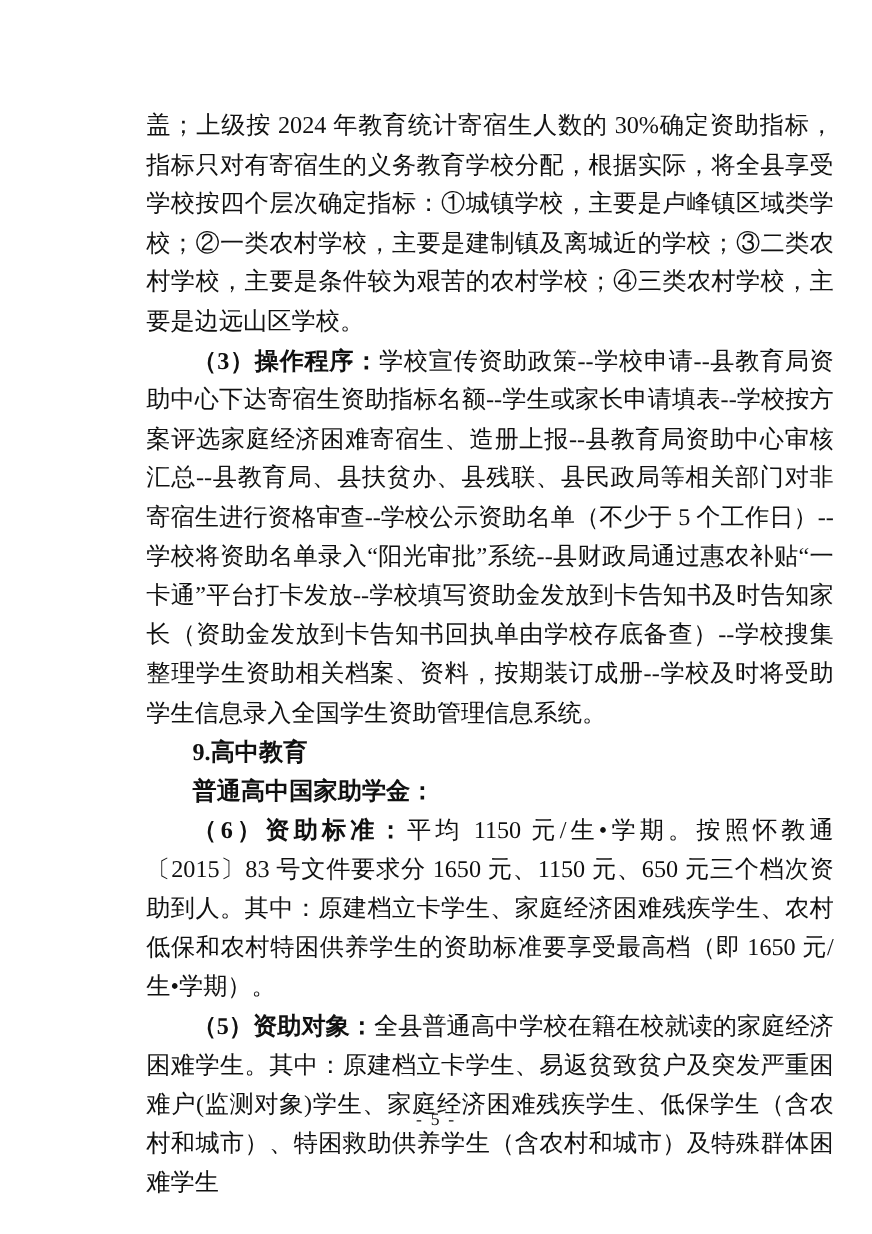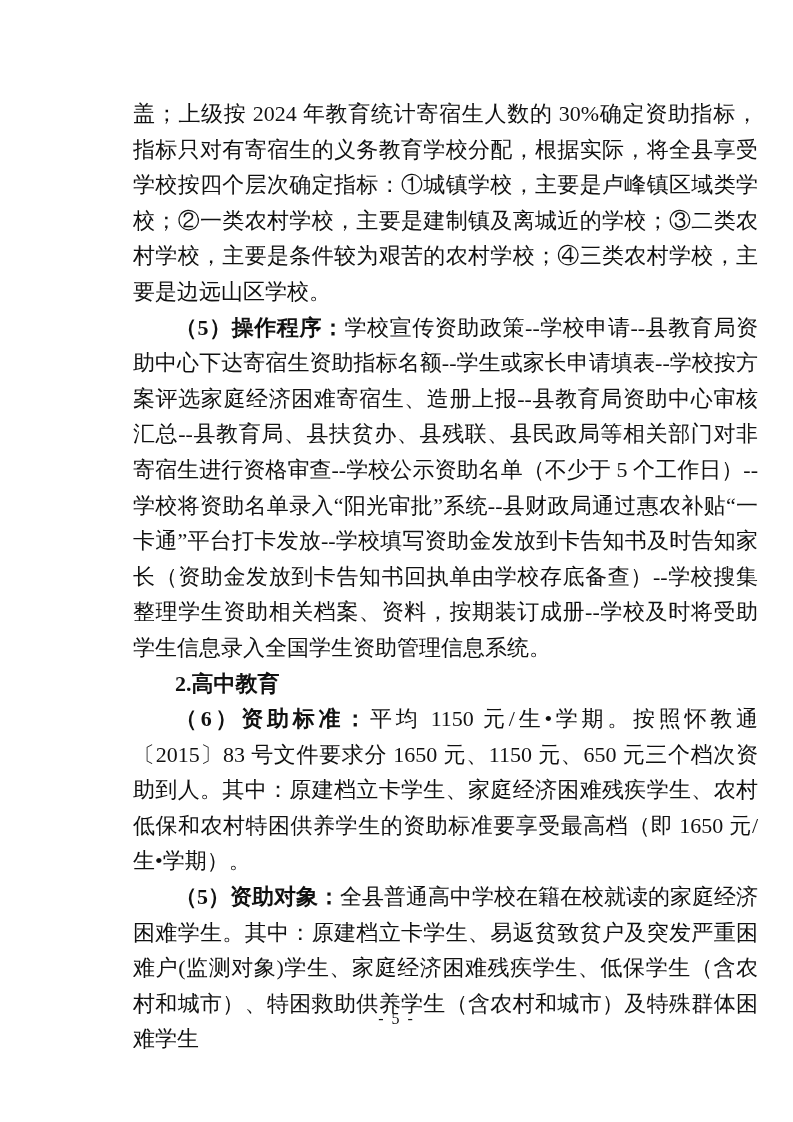--- a/index.html
+++ b/index.html
@@ -56,24 +56,25 @@
   }
 </style>
 </head>
 <body>
 
 <div class="page">
   <div class="content">
 
     <p class="para no-indent"><span>盖；上级按 2024 年教育统计寄宿生人数的 30%确定资助指标，指标只对有寄宿生的义务教育学校分配，根据实际，将全县享受学校按四个层次确定指标：①城镇学校，主要是卢峰镇区域类学校；②一类农村学校，主要是建制镇及离城近的学校；③二类农村学校，主要是条件较为艰苦的农村学校；④三类农村学校，主要是边远山区学校。</span></p>
 
-    <p class="para"><span class="lead">（5）操作程序：</span><span>学校宣传资助政策--学校申请--县教育局资助中心下达寄宿生资助指标名额--学生或家长申请填表--学校按方案评选家庭经济困难寄宿生、造册上报--县教育局资助中心审核汇总--县教育局、县扶贫办、县残联、县民政局等相关部门对非寄宿生进行资格审查--学校公示资助名单（不少于 5 个工作日）--学校将资助名单录入“阳光审批”系统--县财政局通过惠农补贴“一卡通”平台打卡发放--学校填写资助金发放到卡告知书及时告知家长（资助金发放到卡告知书回执单由学校存底备查）--学校搜集整理学生资助相关档案、资料，按期装订成册--学校及时将受助学生信息录入全国学生资助管理信息系统。</span></p>
+    <p class="para"><span class="lead">（3）操作程序：</span><span>学校宣传资助政策--学校申请--县教育局资助中心下达寄宿生资助指标名额--学生或家长申请填表--学校按方案评选家庭经济困难寄宿生、造册上报--县教育局资助中心审核汇总--县教育局、县扶贫办、县残联、县民政局等相关部门对非寄宿生进行资格审查--学校公示资助名单（不少于 5 个工作日）--学校将资助名单录入“阳光审批”系统--县财政局通过惠农补贴“一卡通”平台打卡发放--学校填写资助金发放到卡告知书及时告知家长（资助金发放到卡告知书回执单由学校存底备查）--学校搜集整理学生资助相关档案、资料，按期装订成册--学校及时将受助学生信息录入全国学生资助管理信息系统。</span></p>
 
-    <p class="heading"><span>2.高中教育</span></p>
+    <p class="heading"><span>9.高中教育</span></p>
 
+    <p class="heading"><span>普通高中国家助学金：</span></p>
 
     <p class="para"><span class="lead">（6）资助标准：</span><span>平均 1150 元/生•学期。按照怀教通〔2015〕83 号文件要求分 1650 元、1150 元、650 元三个档次资助到人。其中：原建档立卡学生、家庭经济困难残疾学生、农村低保和农村特困供养学生的资助标准要享受最高档（即 1650 元/生•学期）。</span></p>
 
     <p class="para"><span class="lead">（5）资助对象：</span><span>全县普通高中学校在籍在校就读的家庭经济困难学生。其中：原建档立卡学生、易返贫致贫户及突发严重困难户(监测对象)学生、家庭经济困难残疾学生、低保学生（含农村和城市）、特困救助供养学生（含农村和城市）及特殊群体困难学生</span></p>
 
   </div>
 
   <div class="footer">- 5 -</div>
 </div>
 

